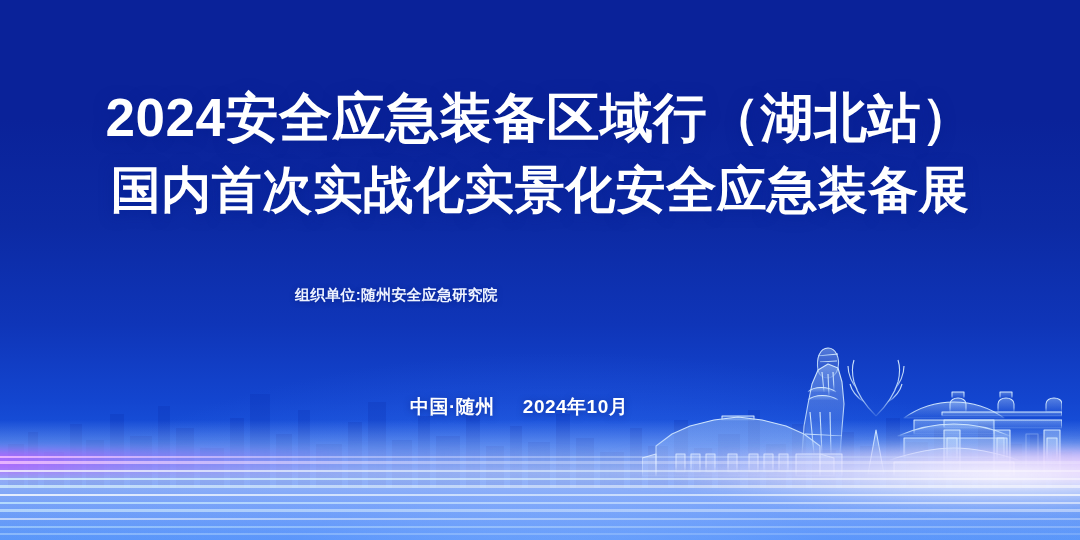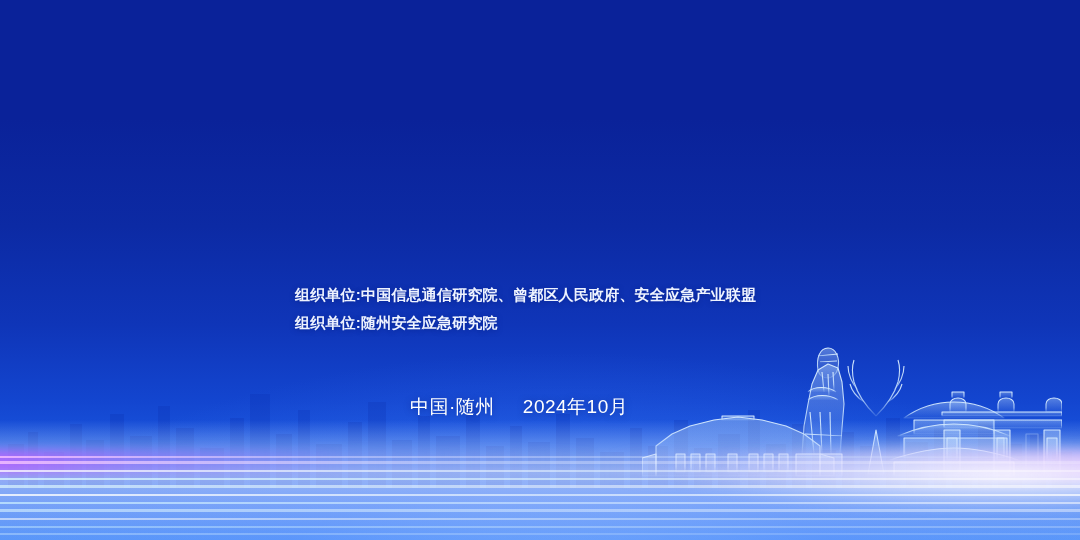--- a/index.html
+++ b/index.html
@@ -137,21 +137,21 @@
     letter-spacing:0.2px;
     white-space:nowrap;
     text-shadow:0 1px 5px rgba(0,25,120,0.5);
   }
 
   .placedate {
     position:absolute;
     left:410px; top:394px;
     color:#ffffff;
     font-size:19px;
-    font-weight:normal;
+    font-weight:bold;
     letter-spacing:0.5px;
     white-space:nowrap;
     text-shadow:0 1px 6px rgba(0,25,120,0.5);
   }
   .placedate .gap { display:inline-block; width:28px; }
 </style>
 </head>
 <body>
 
 <div id="poster">
@@ -391,23 +391,26 @@
     <div class="band" style="bottom:44px;height:2px;background:linear-gradient(90deg,rgba(255,255,255,.80),rgba(225,240,255,.60) 50%,rgba(255,255,255,.70));"></div>
     <div class="band" style="bottom:36px;height:2px;background:linear-gradient(90deg,rgba(160,215,255,.70),rgba(205,230,255,.50) 55%,rgba(245,245,255,.55));"></div>
     <div class="band" style="bottom:28px;height:3px;background:linear-gradient(90deg,rgba(190,230,255,.60),rgba(215,235,255,.45) 50%,rgba(240,240,255,.45));"></div>
     <div class="band" style="bottom:20px;height:2px;background:linear-gradient(90deg,rgba(255,255,255,.55),rgba(215,230,255,.40) 60%,rgba(235,235,255,.35));"></div>
     <div class="band" style="bottom:12px;height:2px;background:linear-gradient(90deg,rgba(170,215,255,.45),rgba(200,225,255,.32) 60%,rgba(225,232,255,.25));"></div>
     <div class="band" style="bottom:5px;height:2px;background:linear-gradient(90deg,rgba(200,230,255,.35),rgba(205,225,255,.22) 60%,rgba(220,230,255,.18));"></div>
   </div>
 
   <div class="content">
 
+    <div class="title-wrap">
+      <span class="title-line l1">2024安全应急装备区域行（湖北站）</span>
+      <span class="title-line l2">国内首次实战化实景化安全应急装备展</span>
+    </div>
 
     <div class="orgs">
-      <span class="org-line">组织单位:中国信息通信研究院、曾都区人民政府、安全应急产业联盟</span>
       <span class="org-line">组织单位:随州安全应急研究院</span>
     </div>
 
     <div class="placedate">
       <span>中国·随州</span><span class="gap"></span><span>2024年10月</span>
     </div>
 
   </div>
 
 </div>

